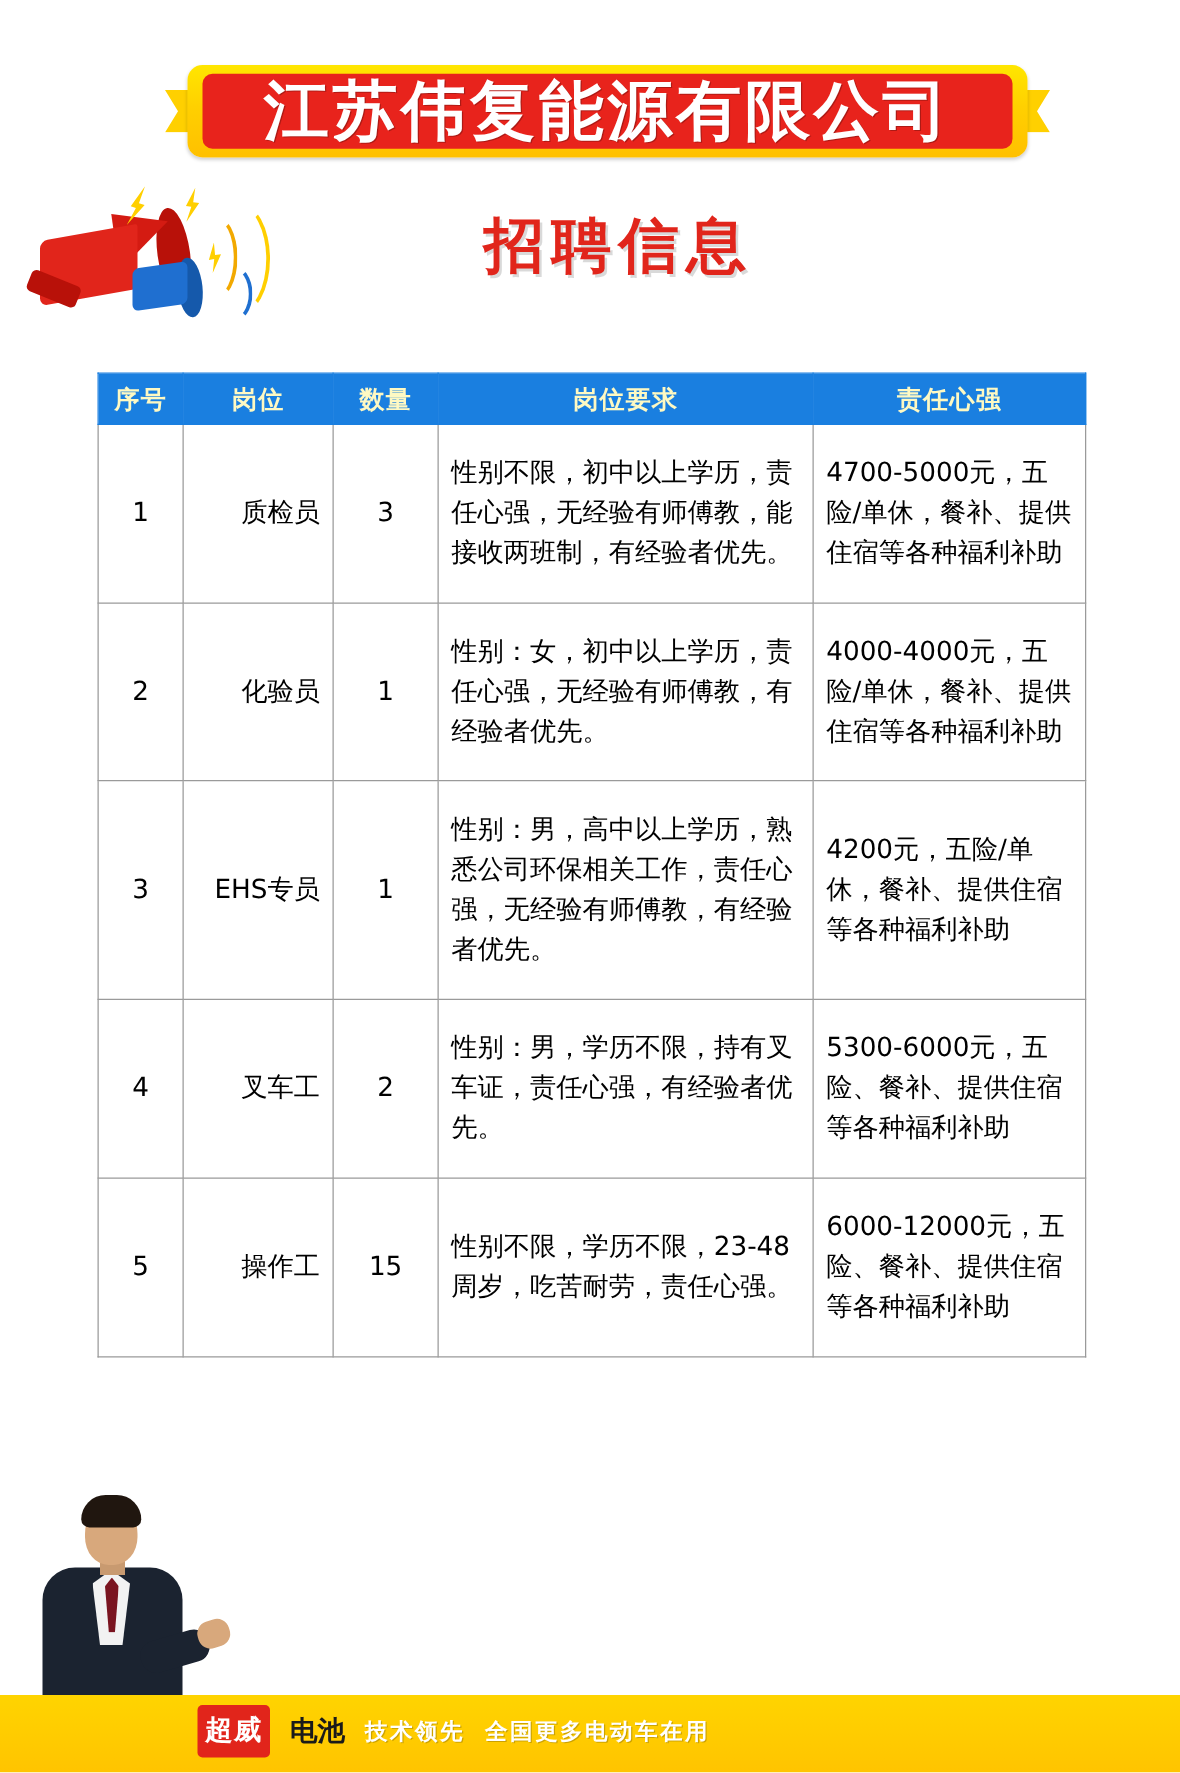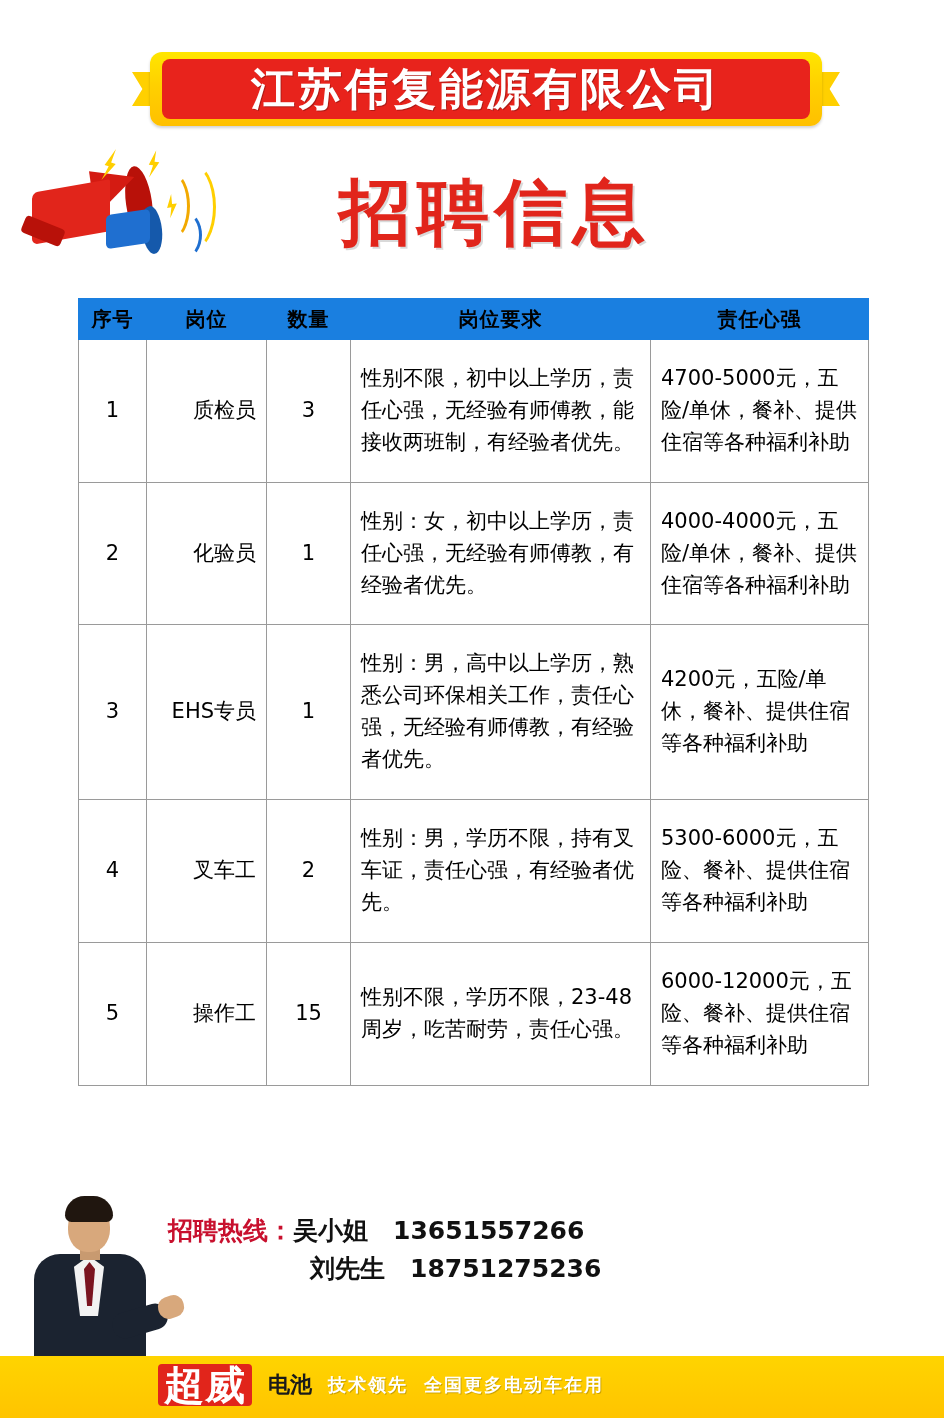--- a/index.html
+++ b/index.html
@@ -37,21 +37,21 @@
     top: 7px;
     bottom: 7px;
     background: #e8231c;
     border-radius: 8px;
     display: flex;
     align-items: center;
     justify-content: center;
   }
   .banner-title {
     color: #ffffff;
-    font-size: 44px;
+    font-size: 52px;
     font-weight: bold;
     letter-spacing: 3px;
     font-family: "DejaVu Sans", "Liberation Sans", sans-serif;
     text-shadow: 1px 1px 0 rgba(0,0,0,.25);
   }
   .banner-ribbon-l, .banner-ribbon-r {
     position: absolute;
     top: 20px;
     width: 26px;
     height: 34px;
@@ -136,21 +136,21 @@
   .wave.w2 { left: 152px; top: 12px; width: 44px; height: 84px; border-color: transparent #ffcf00 transparent transparent;}
   .wave.w3 { left: 156px; top: 62px; width: 26px; height: 40px; border-color: transparent #1f6fd0 transparent transparent;}
 
   
   .headline {
     position: absolute;
     left: 255px;
     top: 165px;
     width: 480px;
     text-align: center;
-    font-size: 72px;
+    font-size: 48px;
     font-weight: bold;
     color: #e1251b;
     letter-spacing: 6px;
     font-family: "DejaVu Sans", "Liberation Sans", sans-serif;
     text-shadow: 2px 2px 0 rgba(0,0,0,.15);
   }
 
   
   .table-wrap {
     position: absolute;
@@ -158,21 +158,21 @@
     top: 298px;
     width: 790px;
   }
   table.jobs {
     border-collapse: collapse;
     width: 790px;
     table-layout: fixed;
   }
   table.jobs th {
     background: #1a7fe0;
-    color: #000000;
+    color: #fef9c3;
     font-size: 20px;
     font-weight: bold;
     height: 38px;
     border: 1px solid #1a7fe0;
     font-family: "DejaVu Sans", "Liberation Sans", sans-serif;
     letter-spacing: 1px;
   }
   table.jobs td {
     border: 1px solid #9a9a9a;
     font-size: 21px;
@@ -272,21 +272,21 @@
   .bottom-bar-inner {
     position: absolute;
     left: 158px;
     top: 8px;
     display: flex;
     align-items: center;
     gap: 16px;
     white-space: nowrap;
   }
   .brand-logo {
-    font-size: 40px;
+    font-size: 22px;
     font-weight: bold;
     color: #ffffff;
     background: #e1251b;
     padding: 0 6px;
     border-radius: 4px;
     font-family: "DejaVu Sans", "Liberation Sans", sans-serif;
     letter-spacing: 1px;
     line-height: 42px;
   }
   .brand-sub {
@@ -405,26 +405,20 @@
   <div class="man-shirt"></div>
   <div class="man-tie"></div>
   <div class="man-neck"></div>
   <div class="man-head"></div>
   <div class="man-hair"></div>
   <div class="man-arm"></div>
   <div class="man-hand"></div>
 </div>
 
 <div class="contact">
-  <div class="contact-line l1">
-    <span class="lbl">招聘热线：</span><span>吴小姐　13651557266</span>
-  </div>
-  <div class="contact-line l2">
-    <span>刘先生　18751275236</span>
-  </div>
 </div>
 
 <div class="bottom-bar">
   <div class="bottom-bar-inner">
     <span class="brand-logo">超威</span>
     <span class="brand-sub">电池</span>
     <span class="brand-slogan">技术领先</span>
     <span class="brand-slogan2">全国更多电动车在用</span>
   </div>
 </div>

